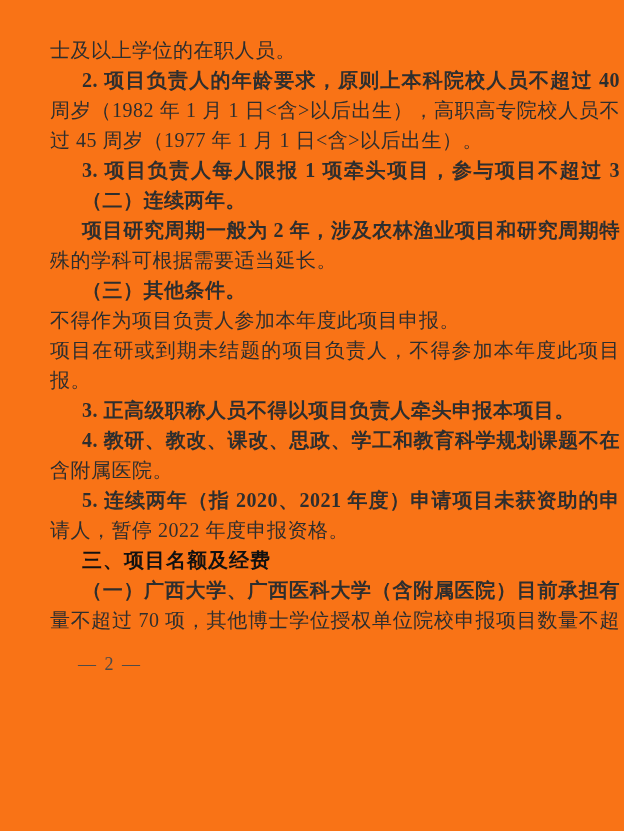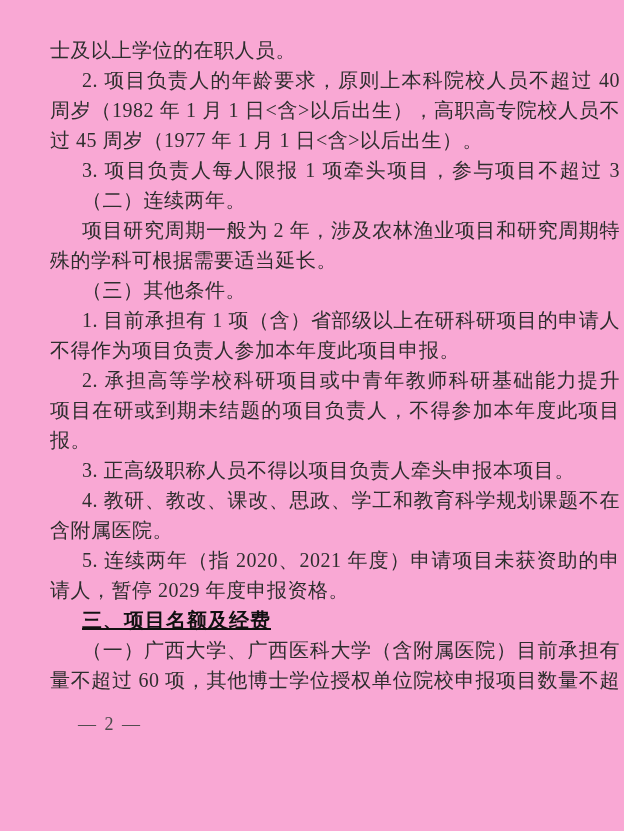--- a/index.html
+++ b/index.html
@@ -9,49 +9,49 @@
   }
   body {
     width: 624px;
     height: 831px;
     overflow: hidden;
     font-family: "Liberation Serif", "DejaVu Serif", serif;
   }
   .page {
     width: 624px;
     height: 831px;
-    background: #f9a8d4;
+    background: #f97316;
     box-sizing: border-box;
     padding: 35px 0 0 50px;
   }
   .content {
     width: 570px;
   }
   .line {
     font-size: 20px;
     line-height: 30px;
     height: 30px;
     letter-spacing: 0.5px;
     color: #2e2e2e;
     white-space: normal;
     overflow: hidden;
   }
   .line.indent {
     padding-left: 32px;
+    font-weight: bold;
   }
   .line.just {
     text-align: justify;
     text-align-last: justify;
   }
   .line.heading {
     font-family: "Liberation Sans", "DejaVu Sans", sans-serif;
     font-weight: 700;
     color: #111111;
     letter-spacing: 1px;
-    text-decoration: underline;
   }
   .footer {
     margin-top: 16px;
     padding-left: 28px;
     font-size: 18px;
     line-height: 26px;
     color: #4a4a4a;
     letter-spacing: 2px;
   }
 </style>
@@ -62,28 +62,26 @@
   <div class="content">
     <div class="line">士及以上学位的在职人员。</div>
     <div class="line indent just">2. 项目负责人的年龄要求，原则上本科院校人员不超过 40</div>
     <div class="line just">周岁（1982 年 1 月 1 日&lt;含&gt;以后出生），高职高专院校人员不超</div>
     <div class="line">过 45 周岁（1977 年 1 月 1 日&lt;含&gt;以后出生）。</div>
     <div class="line indent just">3. 项目负责人每人限报 1 项牵头项目，参与项目不超过 3 项。</div>
     <div class="line indent">（二）连续两年。</div>
     <div class="line indent just">项目研究周期一般为 2 年，涉及农林渔业项目和研究周期特</div>
     <div class="line">殊的学科可根据需要适当延长。</div>
     <div class="line indent">（三）其他条件。</div>
-    <div class="line indent just">1. 目前承担有 1 项（含）省部级以上在研科研项目的申请人</div>
     <div class="line">不得作为项目负责人参加本年度此项目申报。</div>
-    <div class="line indent just">2. 承担高等学校科研项目或中青年教师科研基础能力提升</div>
     <div class="line just">项目在研或到期未结题的项目负责人，不得参加本年度此项目申</div>
     <div class="line">报。</div>
     <div class="line indent">3. 正高级职称人员不得以项目负责人牵头申报本项目。</div>
     <div class="line indent just">4. 教研、教改、课改、思政、学工和教育科学规划课题不在</div>
     <div class="line">含附属医院。</div>
     <div class="line indent just">5. 连续两年（指 2020、2021 年度）申请项目未获资助的申</div>
-    <div class="line">请人，暂停 2029 年度申报资格。</div>
+    <div class="line">请人，暂停 2022 年度申报资格。</div>
     <div class="line indent heading">三、项目名额及经费</div>
     <div class="line indent just">（一）广西大学、广西医科大学（含附属医院）目前承担有</div>
-    <div class="line just">量不超过 60 项，其他博士学位授权单位院校申报项目数量不超</div>
+    <div class="line just">量不超过 70 项，其他博士学位授权单位院校申报项目数量不超</div>
   </div>
   <div class="footer">— 2 —</div>
 </div>
 
 </body></html>

